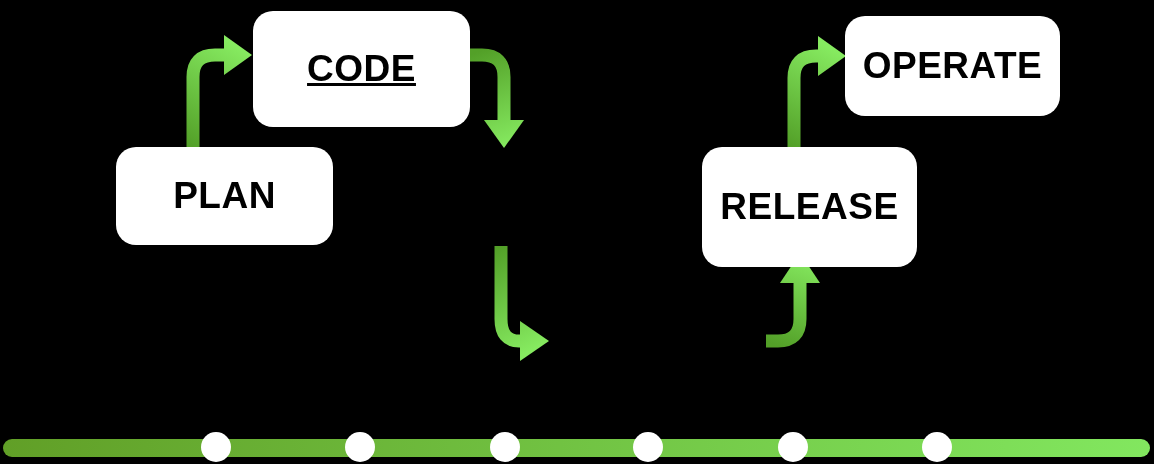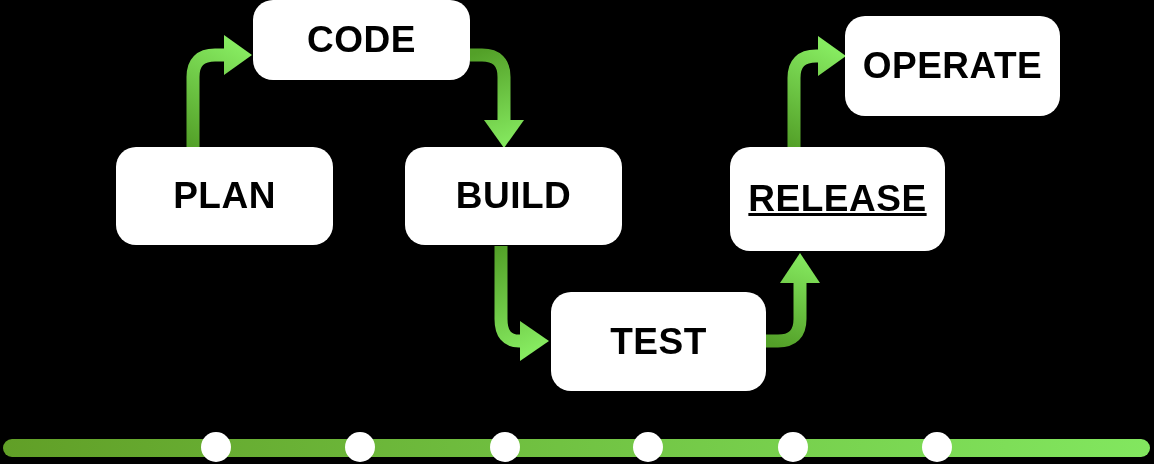--- a/index.html
+++ b/index.html
@@ -96,37 +96,31 @@
 
     <line x1="12" y1="448" x2="1141" y2="448" stroke="url(#gbar)" stroke-width="18" stroke-linecap="round"></line>
     <circle cx="216" cy="447" r="15" fill="#ffffff"></circle>
     <circle cx="360" cy="447" r="15" fill="#ffffff"></circle>
     <circle cx="505" cy="447" r="15" fill="#ffffff"></circle>
     <circle cx="648" cy="447" r="15" fill="#ffffff"></circle>
     <circle cx="793" cy="447" r="15" fill="#ffffff"></circle>
     <circle cx="937" cy="447" r="15" fill="#ffffff"></circle>
   </svg>
 
-  <div class="stage" style="left:253px; top:0; width:217px; height:80px;">
+  <div class="stage" style="left:253px; top:11px; width:217px; height:116px;text-decoration:underline;">
     <span class="stage-label">CODE</span>
   </div>
 
   <div class="stage" style="left:845px; top:16px; width:215px; height:100px;">
     <span class="stage-label">OPERATE</span>
   </div>
 
   <div class="stage" style="left:108px; top:147px; width:217px; height:98px;margin-left:8px;">
     <span class="stage-label">PLAN</span>
   </div>
 
-  <div class="stage" style="left:405px; top:147px; width:217px; height:98px;">
-    <span class="stage-label">BUILD</span>
-  </div>
 
-  <div class="stage" style="left:730px; top:147px; width:215px; height:104px;text-decoration:underline;">
+  <div class="stage" style="left:702px; top:147px; width:215px; height:120px;">
     <span class="stage-label">RELEASE</span>
   </div>
 
-  <div class="stage" style="left:551px; top:292px; width:215px; height:99px;">
-    <span class="stage-label">TEST</span>
-  </div>
 
 </div>
 
 </body></html>

